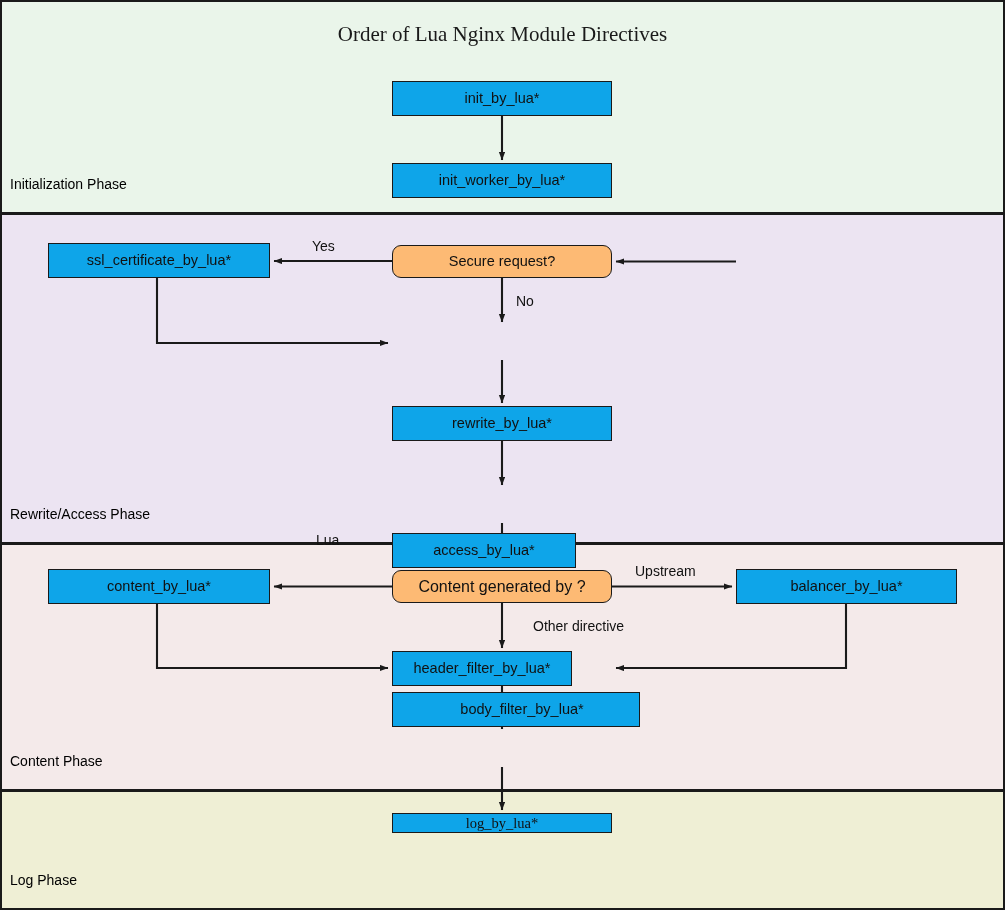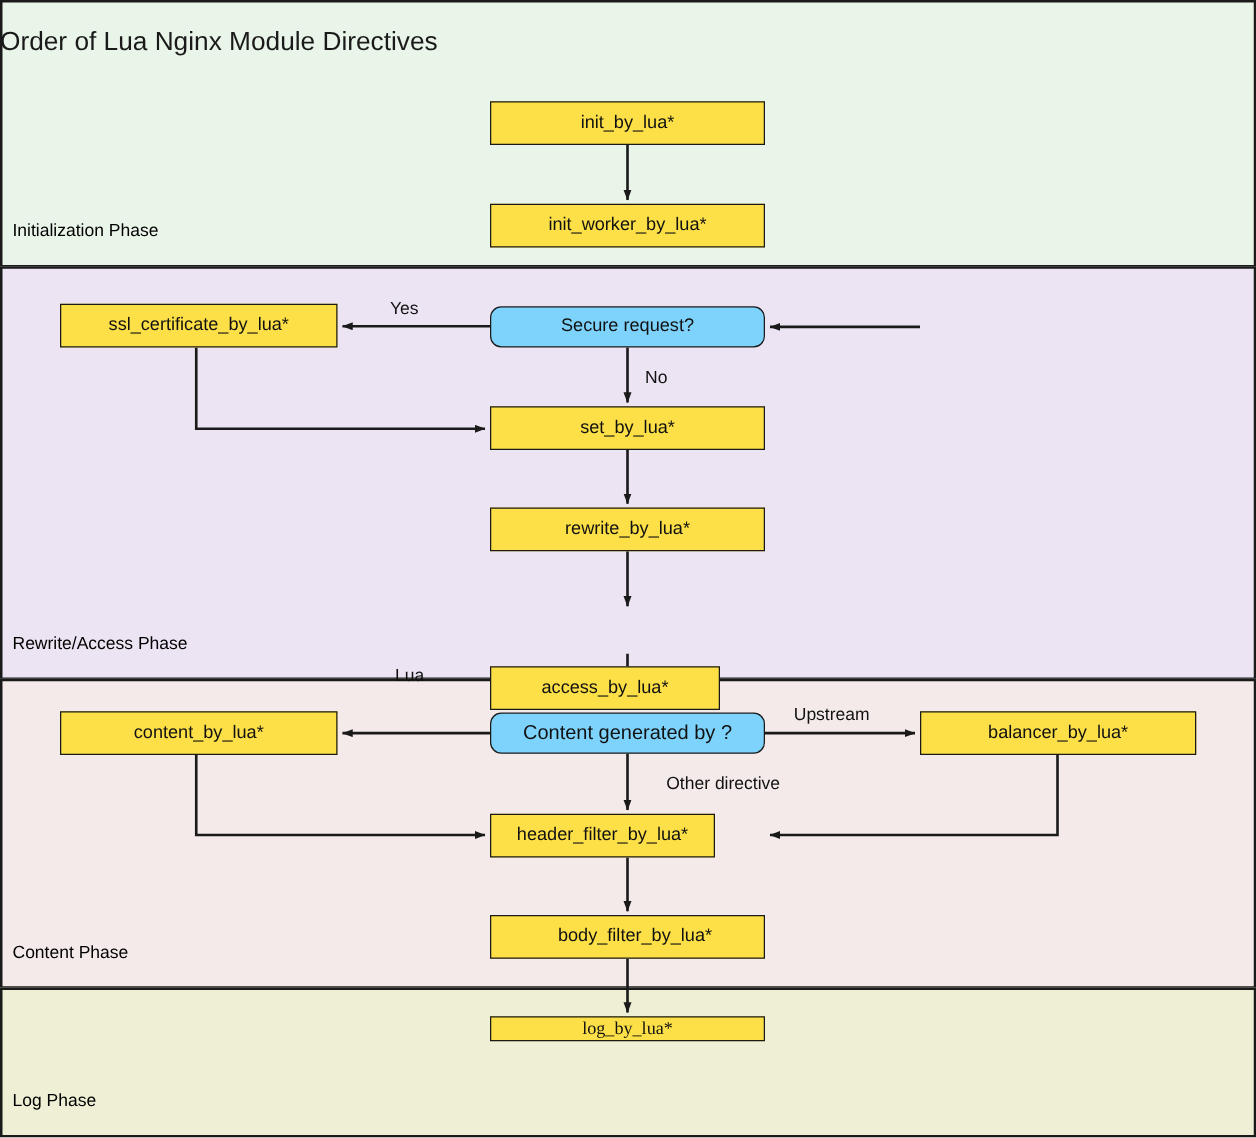--- a/index.html
+++ b/index.html
@@ -3,27 +3,27 @@
 <meta charset="utf-8">
 <style>
   html,body{margin:0;padding:0;}
   body{width:1005px;height:910px;background:#ffffff;
        font-family:"Liberation Sans","DejaVu Sans",sans-serif;}
   #diagram{position:relative;width:1005px;height:910px;overflow:hidden;}
   .band{position:absolute;left:0;width:1005px;box-sizing:border-box;
         border-top:2px solid #1a1a1a;border-bottom:2px solid #1a1a1a;
         border-left:2px solid #1a1a1a;border-right:2px solid #1a1a1a;}
   .band-label{position:absolute;left:10px;font-size:14px;color:#000;white-space:nowrap;}
-  #title{position:absolute;left:0;top:22px;width:1005px;text-align:left;
-         font-size:21px;color:#1a1a1a;}
+  #title{position:absolute;left:0;top:22px;width:1005px;text-align:center;
+         font-size:21px;color:#1a1a1a;font-family:Liberation Serif, serif;}
   .node{position:absolute;box-sizing:border-box;border:1.6px solid #1a1a1a;
         display:flex;align-items:center;justify-content:center;
         font-size:14.5px;color:#111;text-align:center;line-height:1;}
-  .proc{background:#fde047;border-radius:0;}
-  .dec{background:#7dd3fc;border-radius:9px;}
+  .proc{background:#0ea5e9;border-radius:0;}
+  .dec{background:#fdba74;border-radius:9px;}
   .small{font-size:16px;}
   svg#wires{position:absolute;left:0;top:0;width:1005px;height:910px;
             pointer-events:none;}
   .edge-label{position:absolute;font-size:14px;color:#111;white-space:nowrap;}
 </style>
 </head>
 <body>
 
 <div id="diagram">
 
@@ -76,28 +76,27 @@
       <path d="M502,686 L502,729"></path>
 
       <path d="M502,767 L502,810"></path>
     </g>
   </svg>
 
   <div class="node proc" id="node-0" style="left: 392px; top: 81px; width: 220px; height: 35px;">init_by_lua*</div>
   <div class="node proc" id="node-1" style="left: 392px; top: 163px; width: 220px; height: 35px;">init_worker_by_lua*</div>
   <div class="node dec" id="node-3" style="left: 392px; top: 245px; width: 220px; height: 33px;">Secure request?</div>
   <div class="node proc" id="node-4" style="left: 48px; top: 243px; width: 222px; height: 35px;">ssl_certificate_by_lua*</div>
-  <div class="node proc" id="node-5" style="left: 392px; top: 325px; width: 220px; height: 35px;">set_by_lua*</div>
   <div class="node proc" id="node-6" style="left: 392px; top: 406px; width: 220px; height: 35px;">rewrite_by_lua*</div>
   <div class="node proc" id="node-7" style="left: 392px; top: 512px; width: 184px; height: 35px; margin-top: 21px;">access_by_lua*</div>
   <div class="node dec small" id="node-8" style="left: 392px; top: 570px; width: 220px; height: 33px;">Content generated by ?</div>
   <div class="node proc" id="node-9" style="left: 48px; top: 569px; width: 222px; height: 35px;">content_by_lua*</div>
   <div class="node proc" id="node-10" style="left: 736px; top: 569px; width: 221px; height: 35px;">balancer_by_lua*</div>
   <div class="node proc" id="node-11" style="left: 392px; top: 651px; width: 180px; height: 35px;">header_filter_by_lua*</div>
-  <div class="node proc" id="node-12" style="left: 392px; top: 732px; width: 220px; height: 35px; padding-left: 12px;">body_filter_by_lua*</div>
+  <div class="node proc" id="node-12" style="left: 392px; top: 692px; width: 248px; height: 35px; padding-left: 12px;">body_filter_by_lua*</div>
   <div class="node proc" id="node-13" style="left: 392px; top: 813px; width: 220px; height: 20px; font-family: Liberation Serif, serif;">log_by_lua*</div>
 
   <div class="edge-label" id="elabel-0" style="left: 312px; top: 238px;">Yes</div>
   <div class="edge-label" id="elabel-1" style="left: 516px; top: 293px;">No</div>
   <div class="edge-label" id="elabel-2" style="left: 316px; top: 532px;">Lua</div>
   <div class="edge-label" id="elabel-3" style="left: 635px; top: 563px;">Upstream</div>
   <div class="edge-label" id="elabel-4" style="left: 533px; top: 618px;">Other directive</div>
 
 </div>
 

